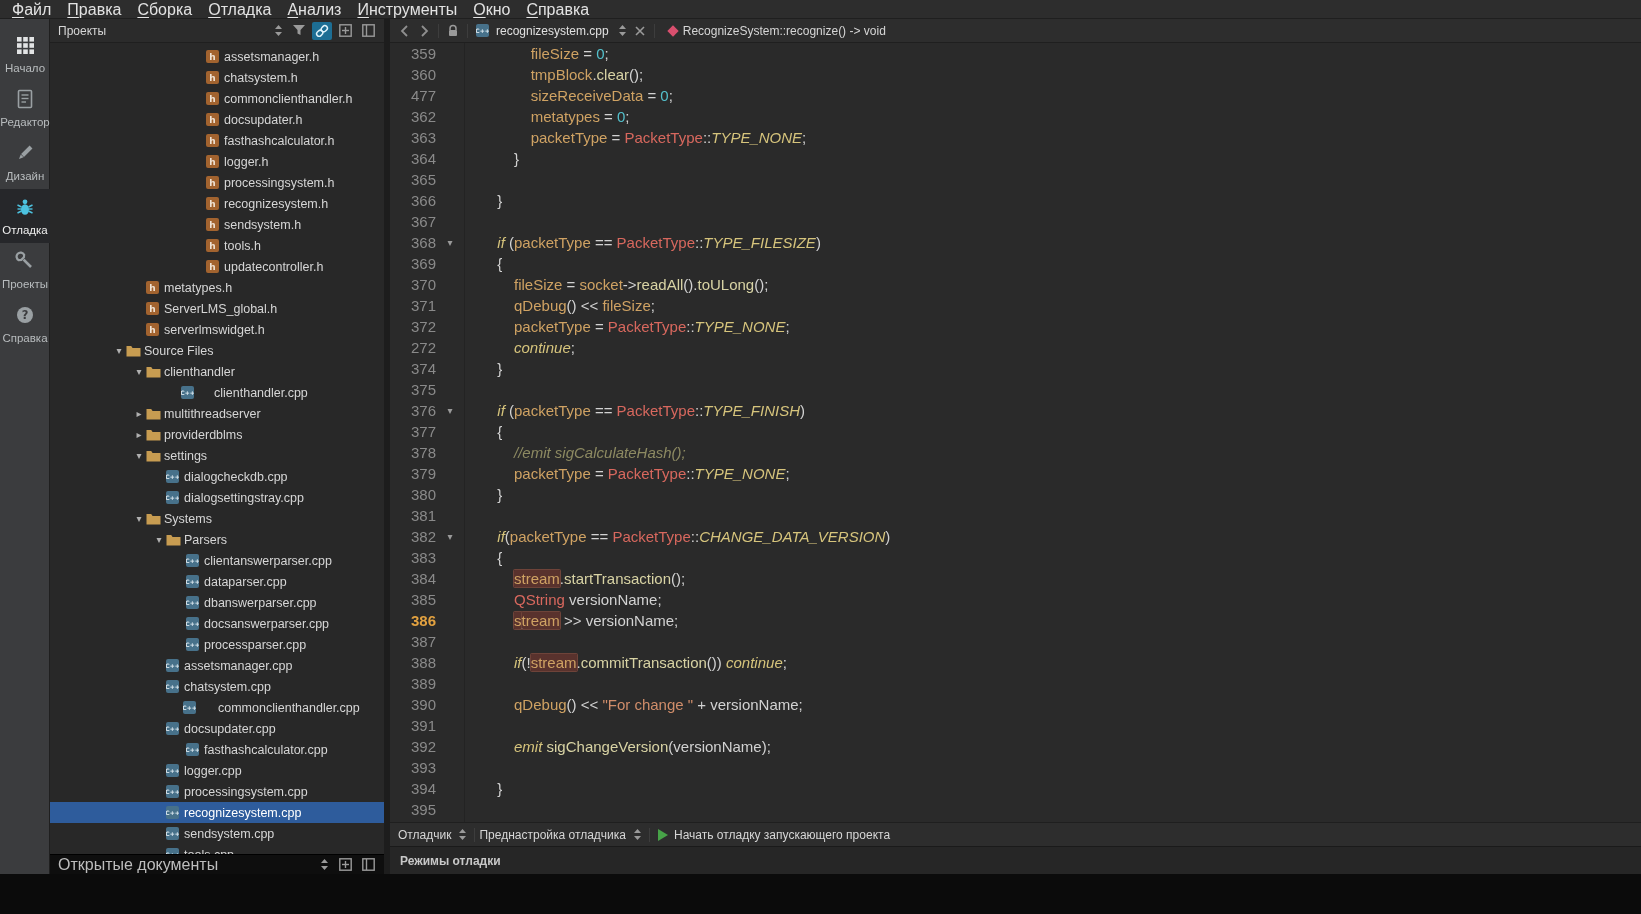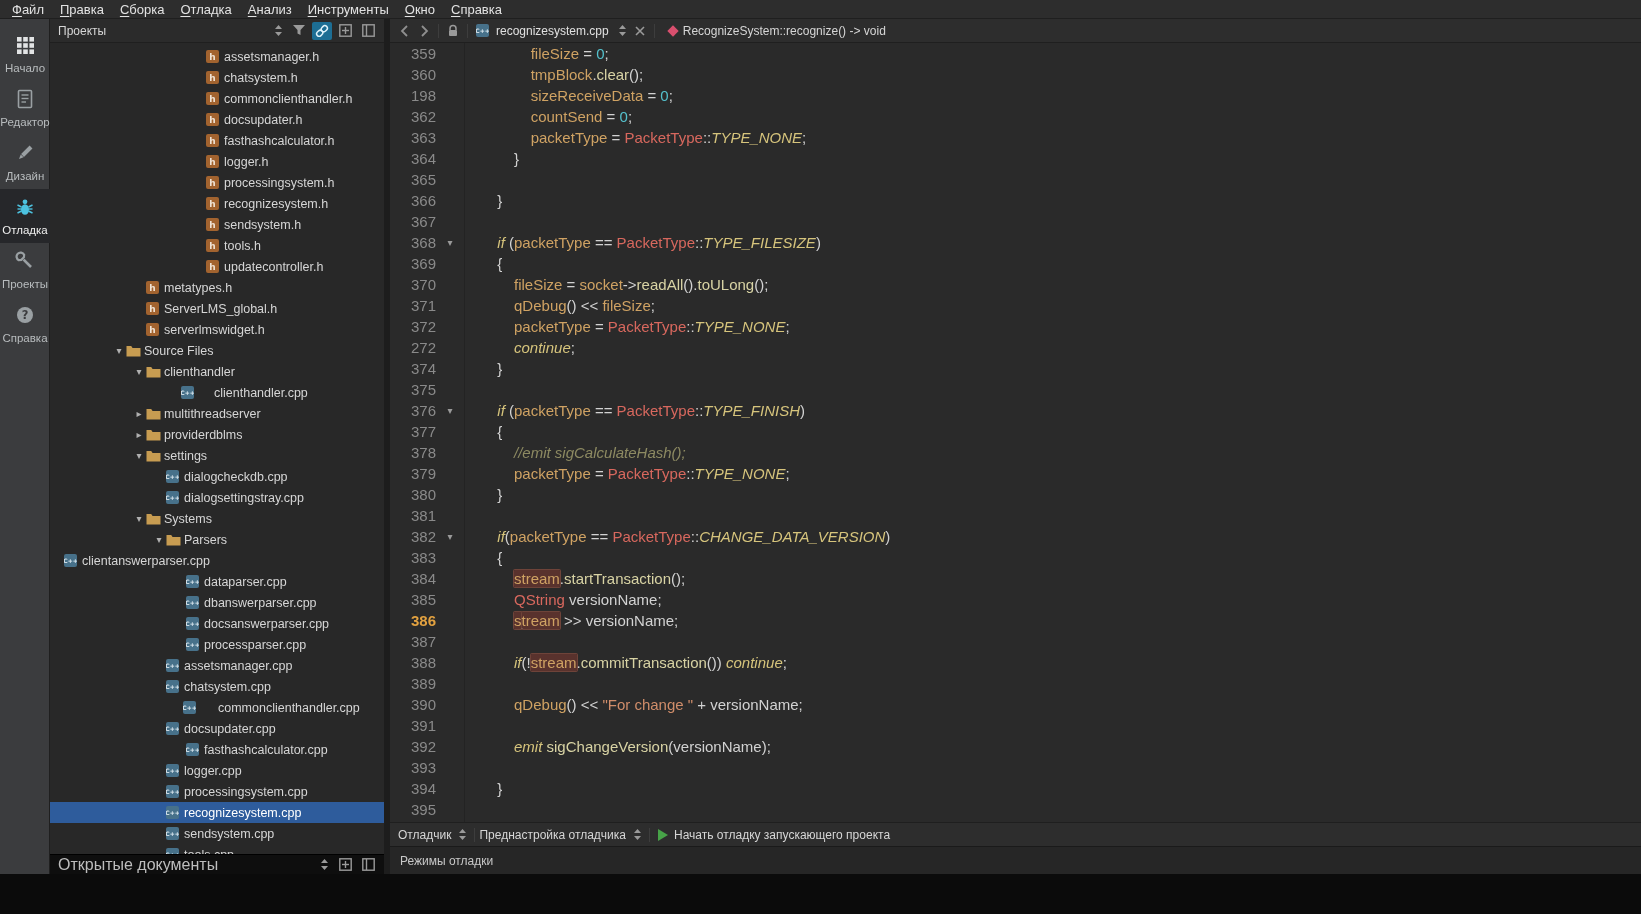--- a/index.html
+++ b/index.html
@@ -13,21 +13,21 @@
   }
   :root{
     --sel:#2e5c9c; --sync:#1d6e94; --occ:#59322d; --caret:#d8d8d8; --curln:#e3a240;
     --green:#47a348; --method:#d94f6e;
     --k:#d6c47c; --t:#d8685e; --m:#cfa263; --f:#d8d3a4; --n:#54c0cc; --s:#d08d6a; --c:#8d8a62; --txt:#d2d2d2;
   }
 
   
   .menu-bar { position:absolute; left:0; top:0; width:1641px; height:19px;
     background:#2d2d2d; border-bottom:1px solid #1f1f1f; display:flex; align-items:center; padding-left:4px; }
-  .menu-item { font-size:13px; line-height:19px; padding:0 8px; color:#e2e2e2; cursor:default; }
+  .menu-item { font-size:16px; line-height:19px; padding:0 8px; color:#e2e2e2; cursor:default; }
   .menu-item u { text-decoration:underline; text-underline-offset:2px; }
 
   
   .mode-col { position:absolute; left:0; top:19px; width:50px; height:855px;
     background:#3b3c3e; border-right:1px solid #1f1f1f; padding-top:8px; }
   .mode-item { width:50px; height:54px; display:flex; flex-direction:column; align-items:center;
     justify-content:center; overflow:hidden; color:#b8bcbe; }
   .mode-item .mlabel { font-size:11.5px; margin-top:2px; white-space:nowrap; }
   .mode-item.sel { background:#26272a; color:#f0f0f0; }
   .mode-item svg { flex:none; }
@@ -79,21 +79,21 @@
   .ct .s { color:var(--s); }
   .ct .c { color:var(--c); font-style:italic; }
   .ct .hl { background:var(--occ); box-shadow:0 0 0 1px #6e4339; border-radius:1px; }
   .caret { display:inline-block; width:2px; height:16px; background:var(--caret); vertical-align:-3px; margin:0 -1px; }
 
   
   .dbg-toolbar { position:absolute; left:390px; top:822px; width:1251px; height:24px; background:#2d2d2d;
     border-top:1px solid #1f1f1f; display:flex; align-items:center; padding-left:8px; font-size:12px; color:#d6d6d6; }
   .dbg-toolbar .lbl { margin-right:4px; }
   .debug-modes { position:absolute; left:390px; top:846px; width:1251px; height:28px; background:#262626;
-    border-top:1px solid #1a1a1a; display:flex; align-items:center; padding-left:10px; font-size:12px; color:#c8c8c8; }
+    border-top:1px solid #1a1a1a; display:flex; align-items:center; padding-left:10px; font-size:12px; color:#c8c8c8;font-weight:bold; }
   .footer { position:absolute; left:0; top:874px; width:1641px; height:40px; background:#0b0b0b; }
 
   .updown { display:flex; align-items:center; margin:0 4px; }
   .play { width:0; height:0; border-left:10px solid var(--green); border-top:6px solid transparent;
     border-bottom:6px solid transparent; margin:0 6px 0 4px; flex:none; }
 </style>
 </head>
 <body>
 
 <div class="menu-bar">
@@ -438,21 +438,21 @@
       </div>
       <div class="trow" style="padding-left: 102px;">
         <span class="arrow">▾</span>
         <span class="ticon">
           <svg width="15" height="12" viewBox="0 0 15 12">
             <path d="M0.5 1 h4.7 l1.4 1.9 h7.9 v8.6 h-14 z" fill="#c79c51"></path>
           </svg>
         </span>
         <span class="tlabel">Parsers</span>
       </div>
-      <div class="trow" style="">
+      <div class="trow" style="padding-left: 122px;">
         <span class="arrow"></span>
         <span class="ticon">
           <svg width="13" height="13">
             <rect width="13" height="13" rx="2" fill="#47718a"></rect>
             <text x="6.5" y="9" text-anchor="middle" font-size="6" font-weight="bold" fill="#e3eef4" font-family="DejaVu Sans">C++</text>
           </svg>
         </span>
         <span class="tlabel">clientanswerparser.cpp</span>
       </div>
       <div class="trow" style="padding-left: 122px;">
@@ -671,28 +671,28 @@
         <span class="ln">359</span>
         <span class="fold"></span>
         <span class="ct"><span>                </span><span class="m">fileSize</span><span> = </span><span class="n">0</span><span>;</span></span>
       </div>
       <div class="cl">
         <span class="ln">360</span>
         <span class="fold"></span>
         <span class="ct"><span>                </span><span class="m">tmpBlock</span><span>.</span><span class="f">clear</span><span>();</span></span>
       </div>
       <div class="cl">
-        <span class="ln">198</span>
+        <span class="ln">477</span>
         <span class="fold"></span>
         <span class="ct"><span>                </span><span class="m">sizeReceiveData</span><span> = </span><span class="n">0</span><span>;</span></span>
       </div>
       <div class="cl">
         <span class="ln">362</span>
         <span class="fold"></span>
-        <span class="ct"><span>                </span><span class="m">countSend</span><span> = </span><span class="n">0</span><span>;</span></span>
+        <span class="ct"><span>                </span><span class="m">metatypes</span><span> = </span><span class="n">0</span><span>;</span></span>
       </div>
       <div class="cl">
         <span class="ln">363</span>
         <span class="fold"></span>
         <span class="ct"><span>                </span><span class="m">packetType</span><span> = </span><span class="t">PacketType</span><span>::</span><span class="e">TYPE_NONE</span><span>;</span></span>
       </div>
       <div class="cl">
         <span class="ln">364</span>
         <span class="fold"></span>
         <span class="ct"><span>            }</span></span>

